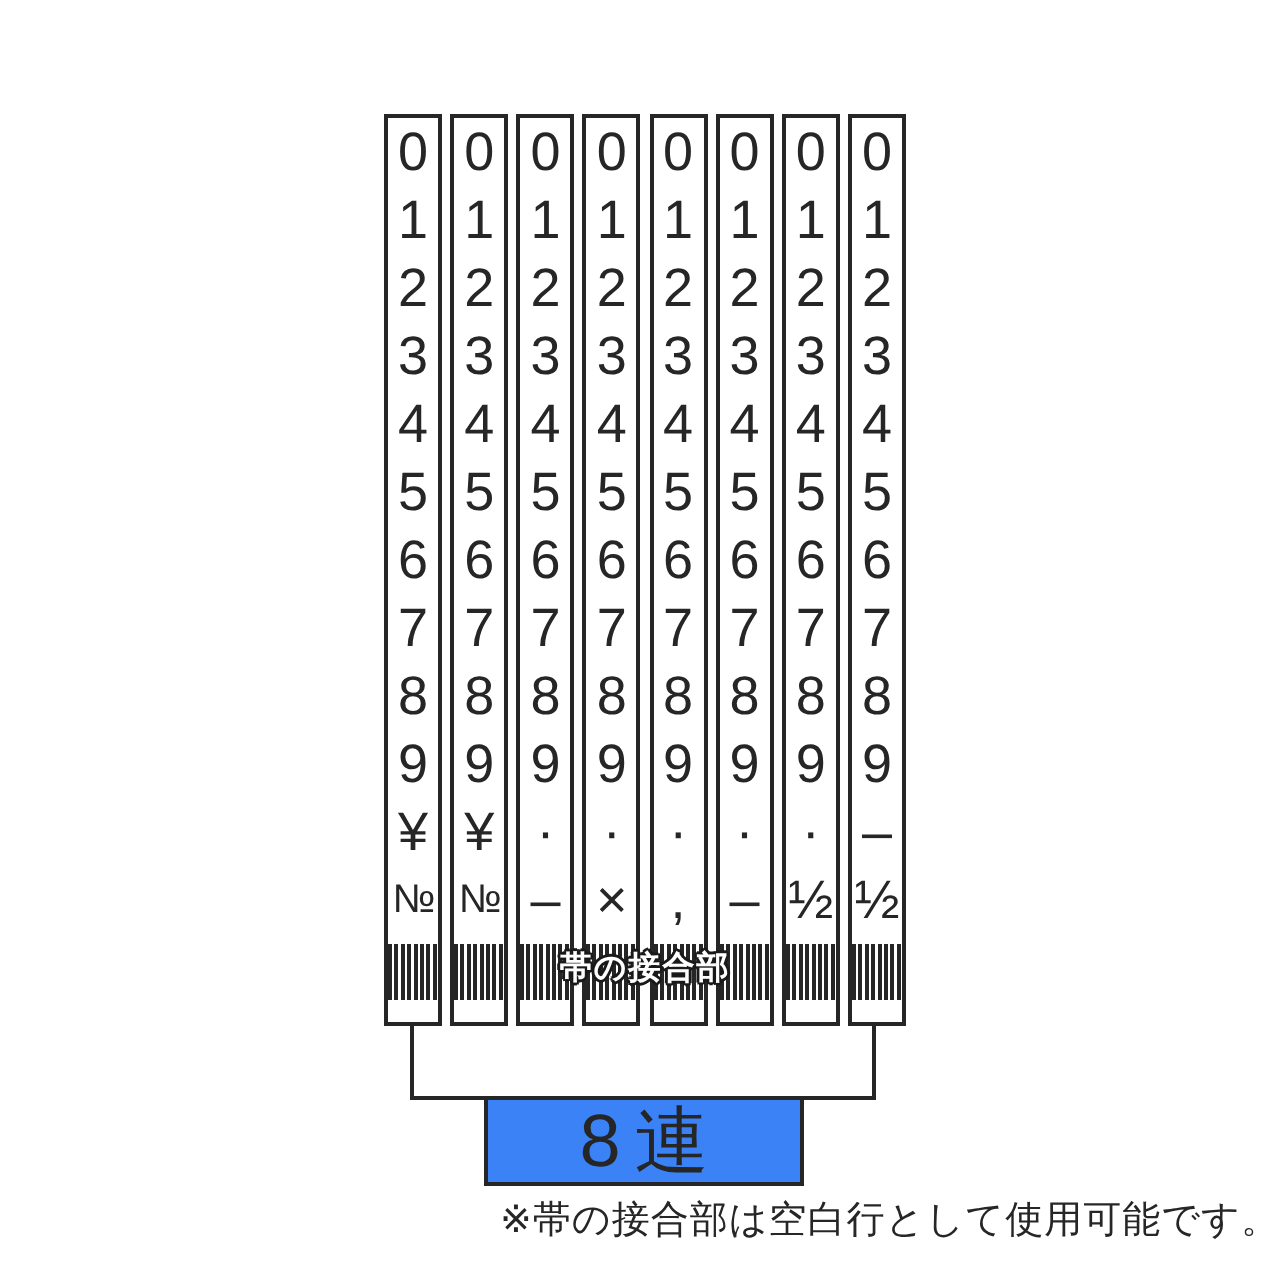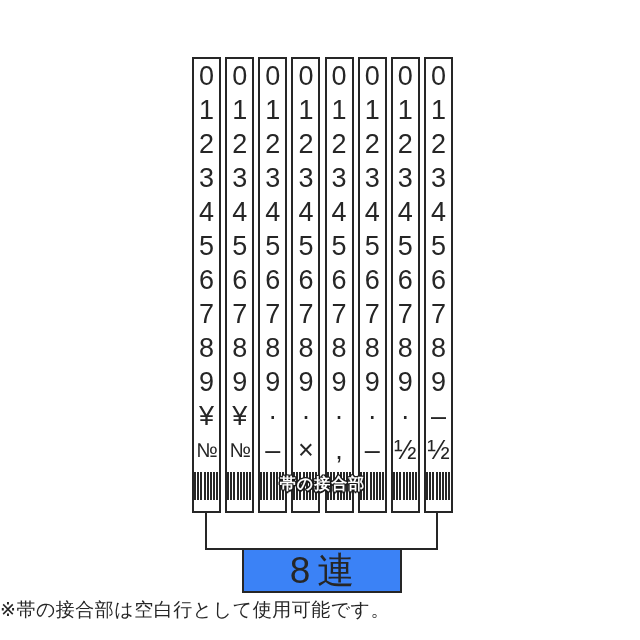--- a/index.html
+++ b/index.html
@@ -42,21 +42,21 @@
   .bl-left-h  { left:205px; top:548px; width:39px; height:2px;  }
   .bl-right-v { left:436px; top:512px; width:2px;  height:38px; }
   .bl-right-h { left:400px; top:548px; width:38px; height:2px;  }
   .count-box {
     position:absolute; left:242px; top:527px; width:160px; height:45px;
     box-sizing:border-box; border:2px solid #262626; background:#3b82f6;
     display:flex; align-items:center; justify-content:center;margin-top:21px;
   }
   .count-label { font-size:37px; line-height:1; letter-spacing:7px; padding-left:7px; }
   .note {
-    position:absolute; left:0; top:597px; width:100%; text-align:left;
+    position:absolute; left:0; top:597px; width:100%; text-align:right;
     font-size:19px; letter-spacing:0.5px;
   }
 </style>
 </head>
 <body>
 
 <div class="canvas">
 
 
   <div class="band-table">

